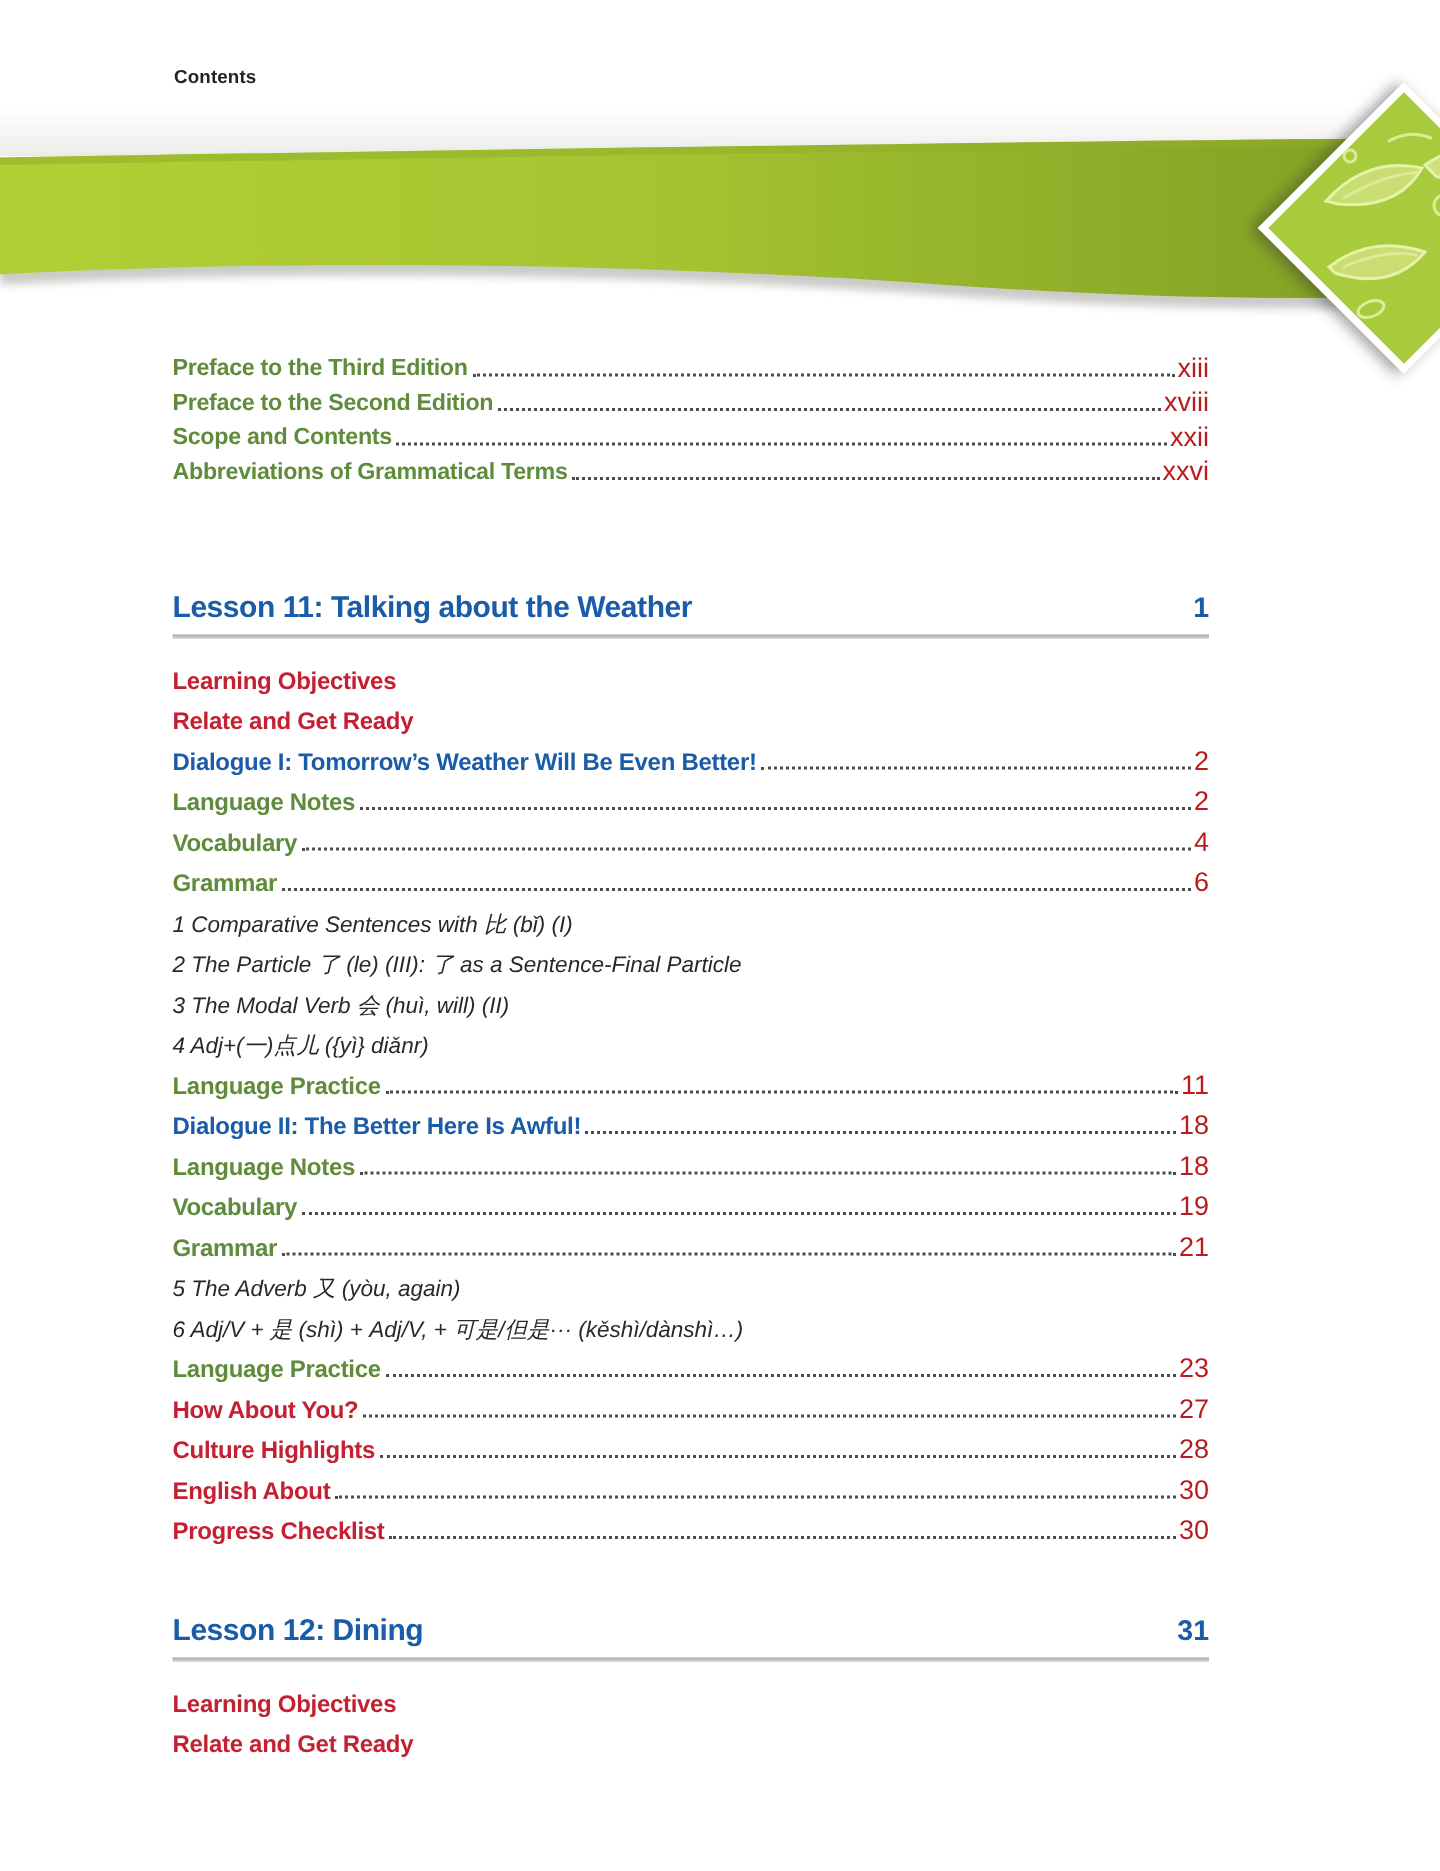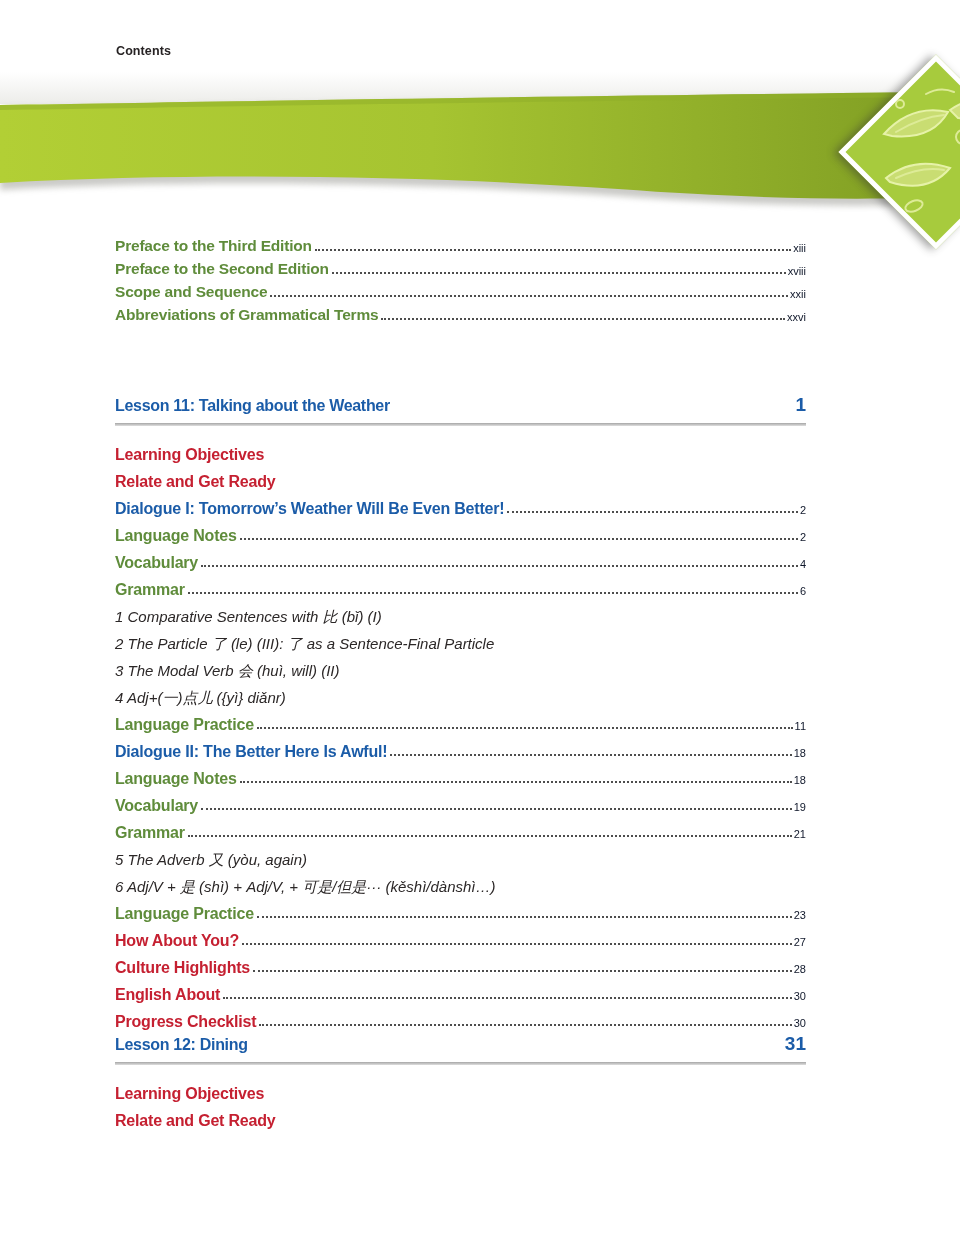--- a/index.html
+++ b/index.html
@@ -41,32 +41,32 @@
     overflow:hidden;
     z-index:2;
   }
   .diamond svg{position:absolute;left:-6px;top:-6px;}
   
   .front-matter{position:absolute;left:115px;top:235px;width:691px;z-index:3;}
   .lessons{position:absolute;left:115px;top:394px;width:691px;z-index:3;}
   .row{display:flex;align-items:flex-end;}
   .lbl{line-height:1.08;padding-bottom:3px;white-space:nowrap;}
   .dots{flex:1;border-bottom:2px dotted #4d4d4d;margin:0 2px 7px 3px;min-width:12px;}
-  .pg{line-height:1.08;padding-bottom:3px;font-size:11px;font-weight:400;color:#0f172a;letter-spacing:0;}
+  .pg{line-height:1.08;padding-bottom:3px;font-size:18px;font-weight:400;color:#b91c1c;letter-spacing:0;}
   .fm{height:23px;font-size:15.5px;font-weight:700;letter-spacing:-0.2px;justify-content:center;}
   .en{height:27px;font-size:16px;font-weight:700;letter-spacing:-0.2px;}
   .en.plain{font-weight:400;font-size:15px;letter-spacing:0;}
   .c-red{color:var(--red);text-align:right;}
   .c-blue{color:var(--blue);justify-content:center;}
   .c-green{color:var(--green);}
   .c-black{color:var(--ink);font-style:italic;}
   
-  .lesson + .lesson{}
+  .lesson + .lesson{margin-top:43px;}
   .lesson-head{display:flex;justify-content:space-between;align-items:baseline;height:22px;}
-  .lesson-title{font-size:16px;font-weight:700;color:var(--blue);letter-spacing:-0.3px;line-height:22px;}
+  .lesson-title{font-size:20px;font-weight:700;color:var(--blue);letter-spacing:-0.3px;line-height:22px;}
   .lesson-page{font-size:19px;font-weight:700;color:var(--blue);line-height:22px;}
   .rule{height:3px;background:linear-gradient(180deg,#a6a6a6,#dfdfdf);margin-top:7px;}
   .entries{margin-top:13px;}
 </style>
 </head>
 <body>
 
 <div class="folio">iv</div>
 <div class="running-head">Contents</div>
 
@@ -111,21 +111,21 @@
       <span class="lbl">Preface to the Third Edition</span>
       <span class="dots"></span>
       <span class="pg">xiii</span>
     </div>
     <div class="row fm c-green">
       <span class="lbl">Preface to the Second Edition</span>
       <span class="dots"></span>
       <span class="pg">xviii</span>
     </div>
     <div class="row fm c-green">
-      <span class="lbl">Scope and Sequence</span>
+      <span class="lbl">Scope and Contents</span>
       <span class="dots"></span>
       <span class="pg">xxii</span>
     </div>
     <div class="row fm c-green">
       <span class="lbl">Abbreviations of Grammatical Terms</span>
       <span class="dots"></span>
       <span class="pg">xxvi</span>
     </div>
   </div>
 

